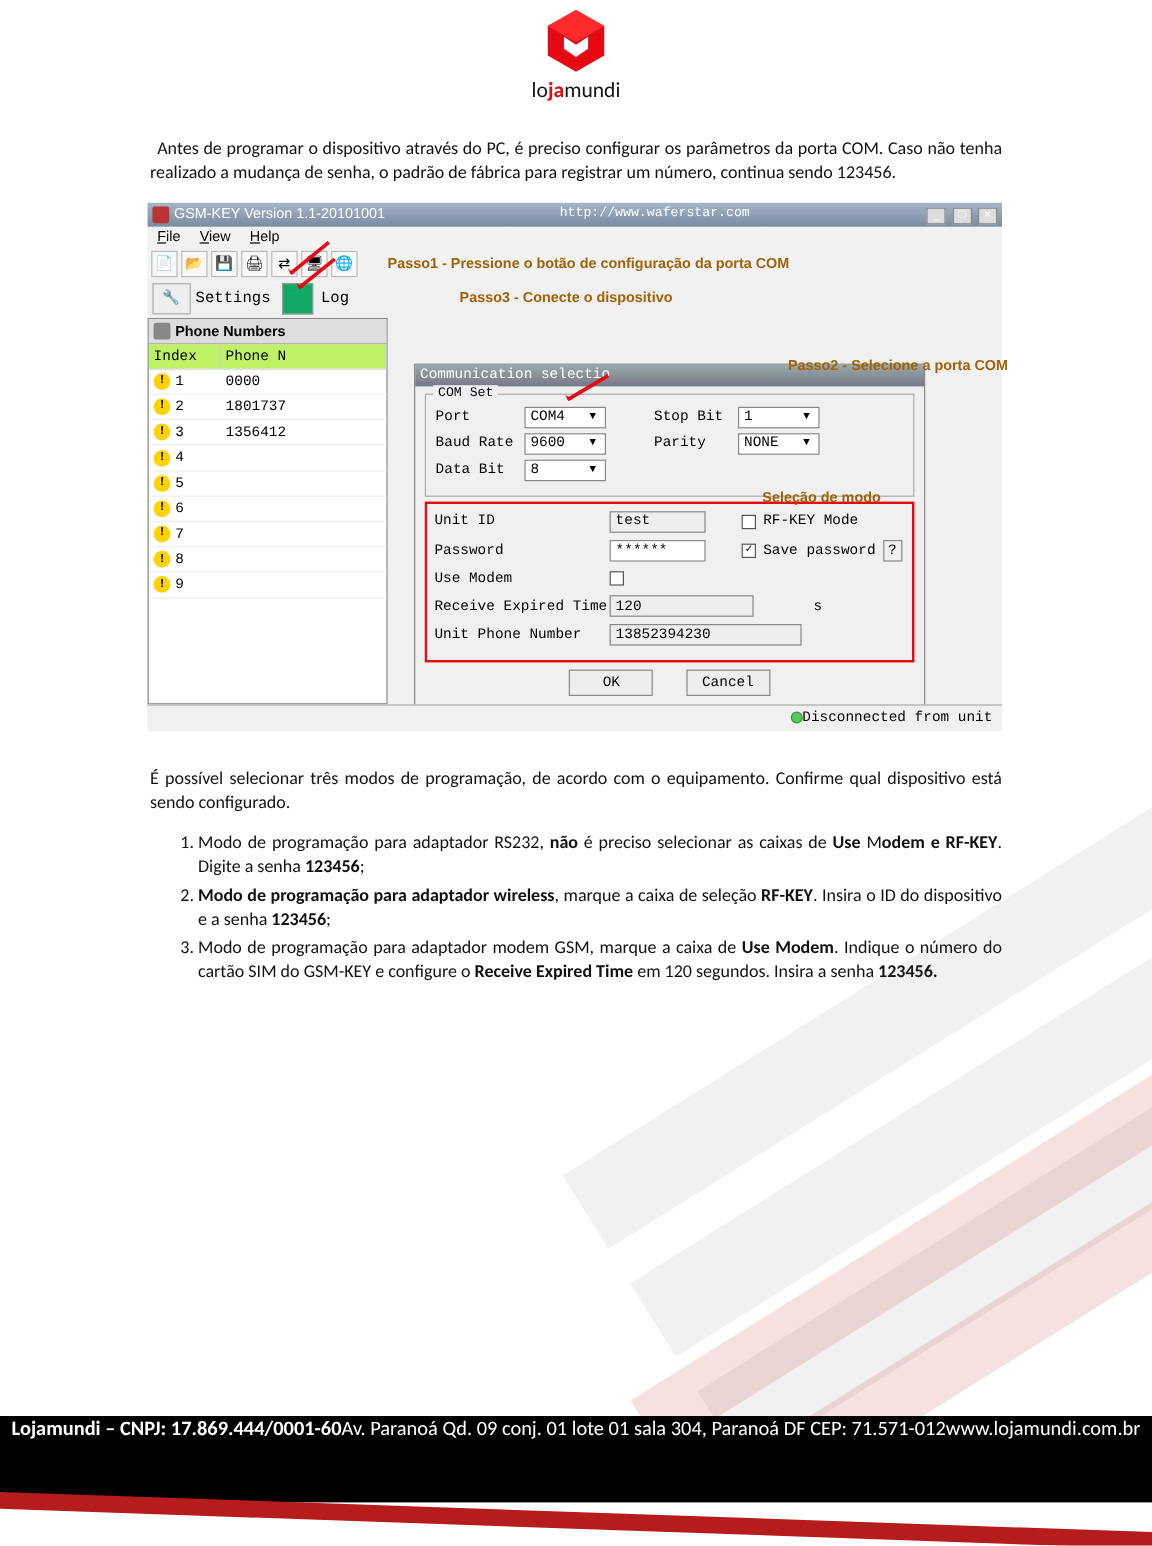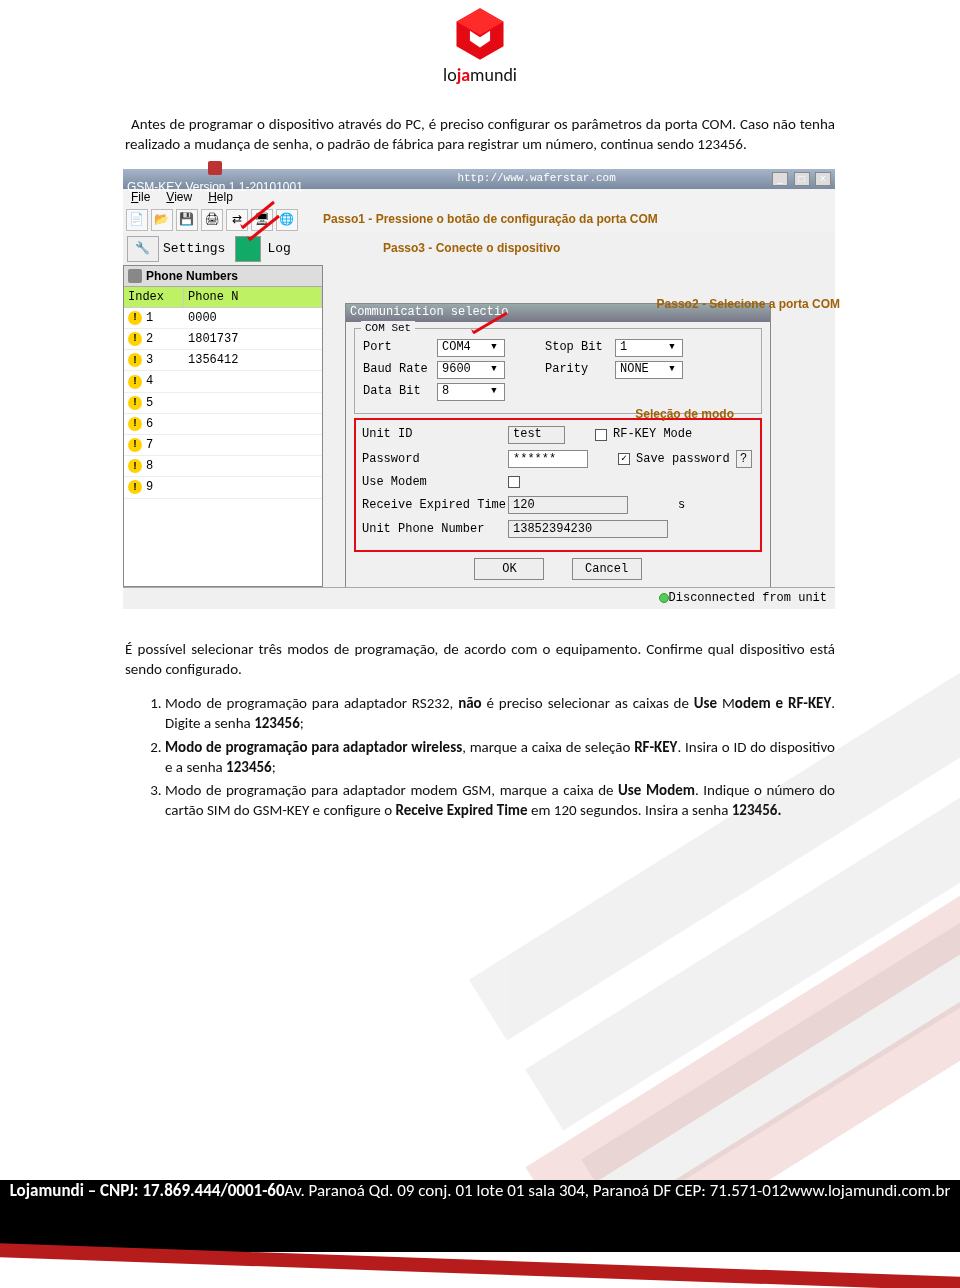--- a/index.html
+++ b/index.html
@@ -42,21 +42,21 @@
     width: 712px; height: 440px; margin: 8px 0 30px -2px;
     background: #ececec; position: relative;
     font-family: "Tahoma", "MS Sans Serif", sans-serif;
     font-size: 12px; color: #000;
   }
   .titlebar {
     height: 20px; background: linear-gradient(#a6b5c9,#7a8aa0);
     color: #fff; font-size: 12px; display: flex; align-items: center;
     padding: 0 4px; justify-content: space-between;
   }
-  .titlebar .tleft { display: flex; align-items: center; gap: 4px; flex-direction: column; }
+  .titlebar .tleft { display: flex; align-items: center; gap: 4px; }
   .titlebar .icon { width:14px; height:14px; background:#b33; border-radius:2px; display:inline-block; }
   .titlebar .tright { font-family: "Courier New", monospace; font-size:11px; }
   .winbtns span { display:inline-block; width:16px; height:14px; border:1px solid #888; background:#ddd; margin-left:2px; text-align:center; line-height:12px; font-size:10px; }
   .menubar { height:18px; background:#f2f2f2; display:flex; align-items:center; }
   .menubar span { display:inline-block; padding:0 8px; font-size:12px; }
   .menubar span::first-letter { text-decoration: underline; }
   .toolbar { height:26px; background:#f2f2f2; position:relative; display:flex; align-items:center; }
   .tbtn { width:22px; height:22px; border:1px solid #bbb; background:#f8f8f8; margin-left:3px; display:flex; align-items:center; justify-content:center; }
   .step-label { position:absolute; color:#a16207; font-weight:700; font-family:Arial,sans-serif; font-size:12px; white-space:nowrap; }
   .settingsbar { height:32px; background:#f0f0f0; display:flex; align-items:center; padding-left:4px; gap:0; }
@@ -305,21 +305,21 @@
             <div class="field">
                 <span>8</span>
                 <span class="arr">▼</span>
               </div>
           </div>
         </div>
         <div class="step-label" style="right:-70px; top:-8px; position:absolute; left:auto;">Passo2 - Selecione a porta COM</div>
         <div class="redbox">
           <div class="row">
             <label>Unit ID</label>
-            <div class="tfield gray" style="width:57px;">test</div>
+            <div class="tfield gray" style="width:80px;">test</div>
             <span style="width:30px;"></span>
             <span class="chk"></span>
             <span style="margin-left:6px;">RF-KEY Mode</span>
           </div>
           <div class="row">
             <label>Password</label>
             <div class="tfield" style="width:80px;">******</div>
             <span style="width:30px;"></span>
             <span class="chk">✓</span>
             <span style="margin-left:6px;">Save password</span>

